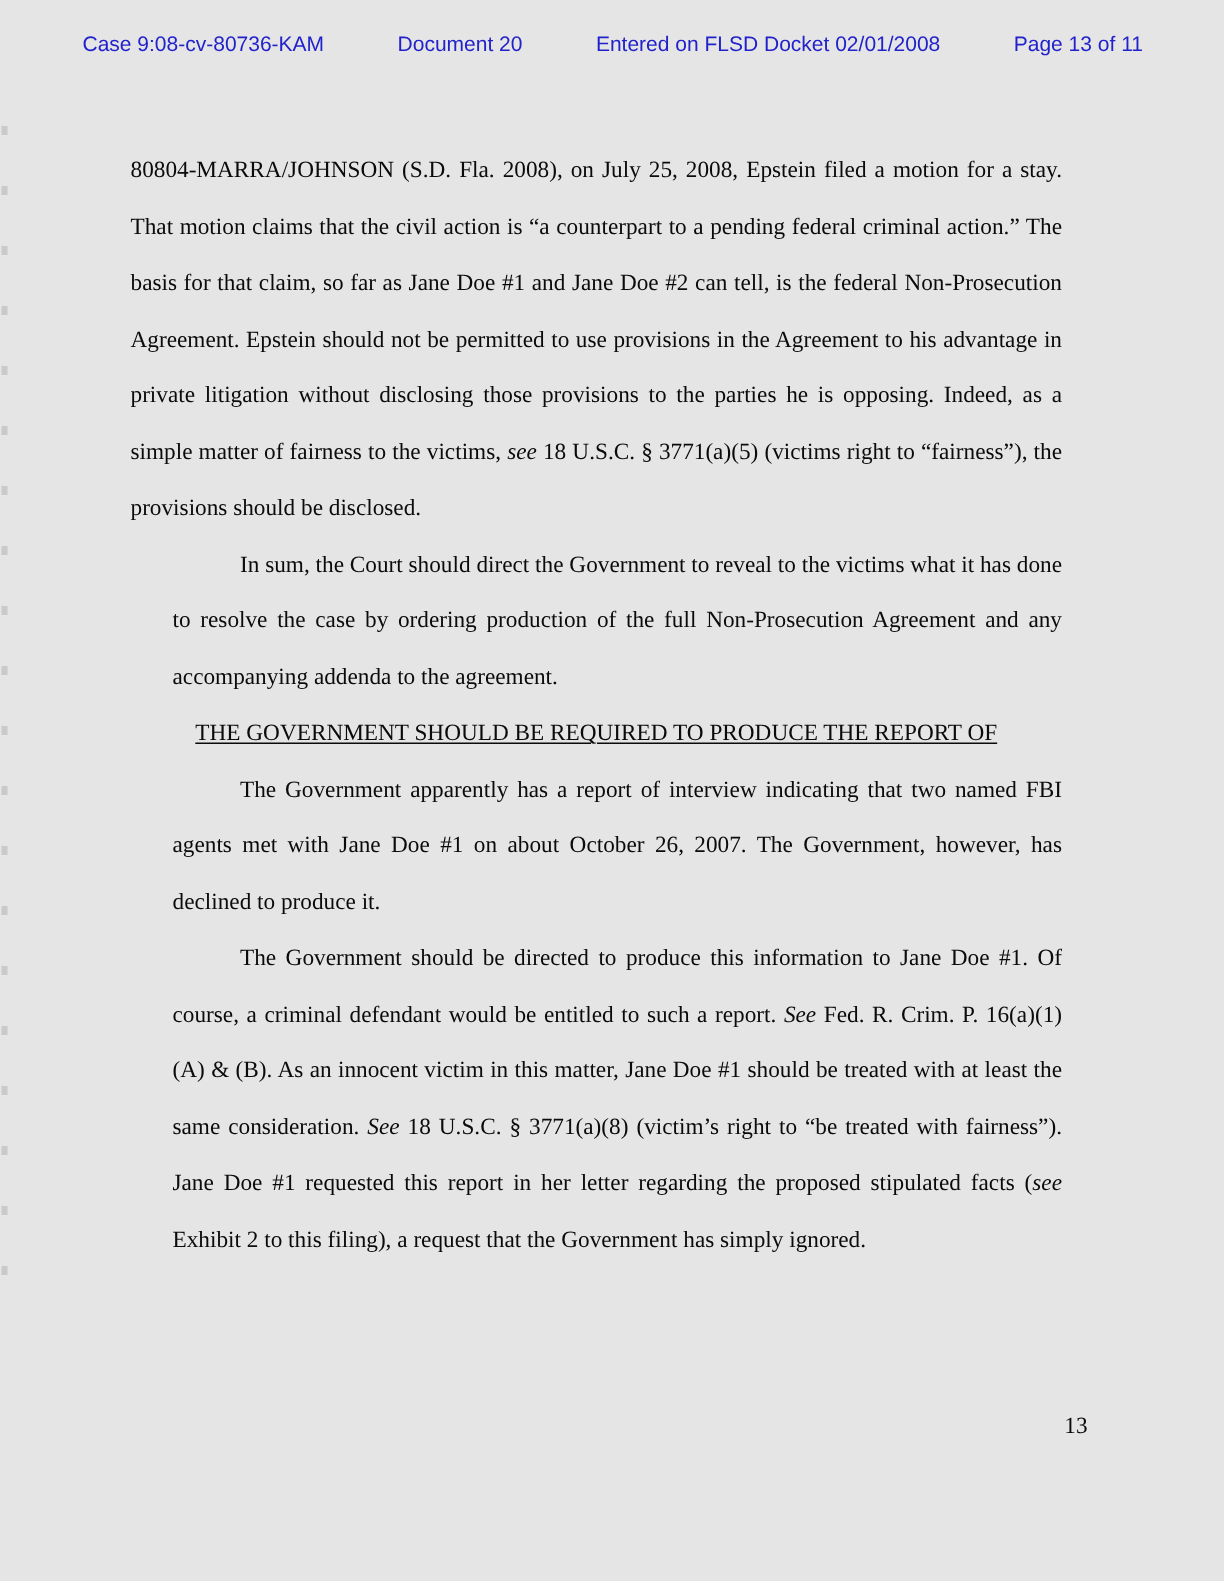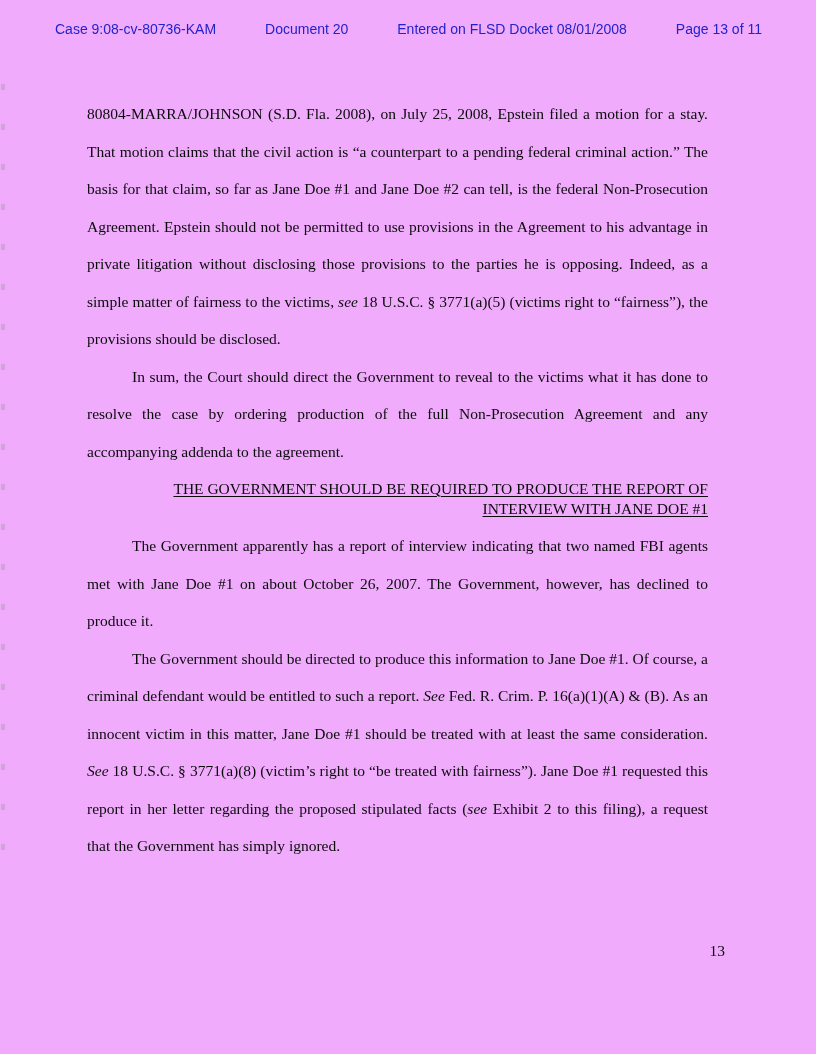--- a/index.html
+++ b/index.html
@@ -4,21 +4,21 @@
 <style>
   html, body {
     margin: 0;
     padding: 0;
     background: #ffffff;
   }
   .page {
     position: relative;
     width: 816px;
     height: 1054px;
-    background: #f0abfc;
+    background: #e5e5e5;
     font-family: "Liberation Serif", serif;
     color: #0b0b0b;
     overflow: hidden;
   }
   
   .pacer-header {
     position: absolute;
     top: 21px;
     left: 55px;
     right: 54px;
@@ -50,27 +50,28 @@
     width: 621px;
     font-size: 15.5px;
     line-height: 37.5px;
     text-align: justify;
   }
   .para {
     margin: 0;
   }
   .para.indent {
     text-indent: 45px;
+    margin-left: 28px;
   }
   .para i {
     font-style: italic;
   }
   .heading {
     margin: 9px 0 9px 0;
-    text-align: right;
+    text-align: center;
     font-weight: normal;
     font-size: 15.5px;
     line-height: 19.5px;
   }
   .heading .hline {
     text-decoration: underline;
     text-underline-offset: 2px;
   }
   .page-footer {
     position: absolute;
@@ -85,30 +86,29 @@
 </head>
 <body>
 
 <div class="page">
 
   <div class="scan-edge"></div>
 
   <header class="pacer-header">
     <span>Case 9:08-cv-80736-KAM</span>
     <span>Document 20</span>
-    <span>Entered on FLSD Docket 08/01/2008</span>
+    <span>Entered on FLSD Docket 02/01/2008</span>
     <span>Page 13 of 11</span>
   </header>
 
   <main class="doc-body" id="doc-body">
       <p class="para"><span>80804-MARRA/JOHNSON (S.D. Fla. 2008), on July 25, 2008, Epstein filed a motion for a stay.  That motion claims that the civil action is “a counterpart to a pending federal criminal action.”  The basis for that claim, so far as Jane Doe #1 and Jane Doe #2 can tell, is the federal Non-Prosecution Agreement.  Epstein should not be permitted to use provisions in the Agreement to his advantage in private litigation without disclosing those provisions to the parties he is opposing.  Indeed, as a simple matter of fairness to the victims, </span><i>see</i><span> 18 U.S.C. § 3771(a)(5) (victims right to “fairness”), the provisions should be disclosed.</span></p>
       <p class="para indent"><span>In sum, the Court should direct the Government to reveal to the victims what it has done to resolve the case by ordering production of the full Non-Prosecution Agreement and any accompanying addenda to the agreement.</span></p>
       <div class="heading">
         <div><span class="hline">THE GOVERNMENT SHOULD BE REQUIRED TO PRODUCE THE REPORT OF</span></div>
-        <div><span class="hline">INTERVIEW WITH JANE DOE #1</span></div>
       </div>
       <p class="para indent"><span>The Government apparently has a report of interview indicating that two named FBI agents met with Jane Doe #1 on about October 26, 2007.  The Government, however, has declined to produce it.</span></p>
       <p class="para indent"><span>The Government should be directed to produce this information to Jane Doe #1.  Of course, a criminal defendant would be entitled to such a report.  </span><i>See</i><span> Fed. R. Crim. P. 16(a)(1)(A) &amp; (B).  As an innocent victim in this matter, Jane Doe #1 should be treated with at least the same consideration.  </span><i>See</i><span> 18 U.S.C. § 3771(a)(8) (victim’s right to “be treated with fairness”).  Jane Doe #1 requested this report in her letter regarding the proposed stipulated facts (</span><i>see</i><span> Exhibit 2 to this filing), a request that the Government has simply ignored.</span></p>
     </main>
 
   <footer class="page-footer">
     <span>13</span>
   </footer>
 
 </div>

